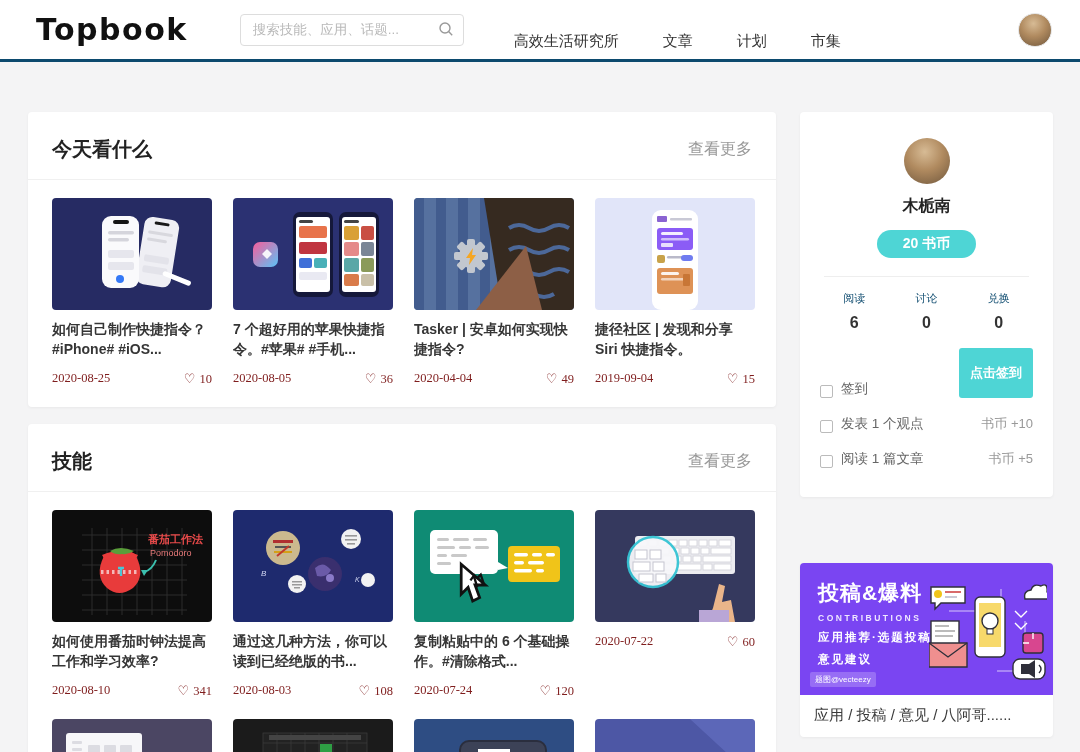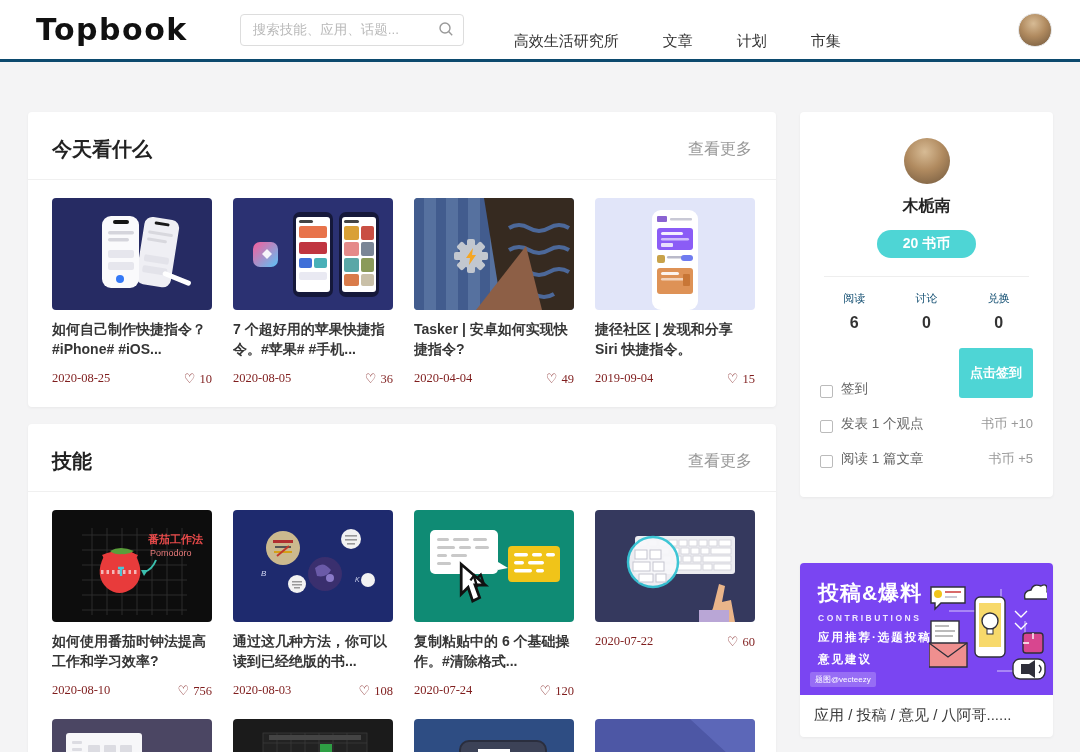--- a/index.html
+++ b/index.html
@@ -308,21 +308,21 @@
             <text x="96" y="33" font-size="11" font-weight="bold" fill="#e84a4a">番茄工作法</text>
             <text x="98" y="46" font-size="9" fill="#e87a7a">Pomodoro</text>
             <path d="M104 50 q-4 10 -12 12" stroke="#3bbfae" stroke-width="2" fill="none"></path>
             <polygon points="89,60 96,60 92,66" fill="#3bbfae"></polygon>
           </svg>
           <div class="card-title">如何使用番茄时钟法提高工作和学习效率?</div>
           <div class="card-meta">
             <span>2020-08-10</span>
             <span class="likes">
                 <span class="heart">♡</span>
-                <span>756</span>
+                <span>341</span>
               </span>
           </div>
         </div>
 
         <div class="video-card">
           <svg class="thumb" viewBox="0 0 160 112">
             <rect width="160" height="112" fill="#1e2a6e"></rect>
             <circle cx="50" cy="38" r="17" fill="#cbb98e"></circle>
             <rect x="40" y="30" width="20" height="3" fill="#b03030"></rect>
               <rect x="42" y="36" width="16" height="2" fill="#555"></rect>

